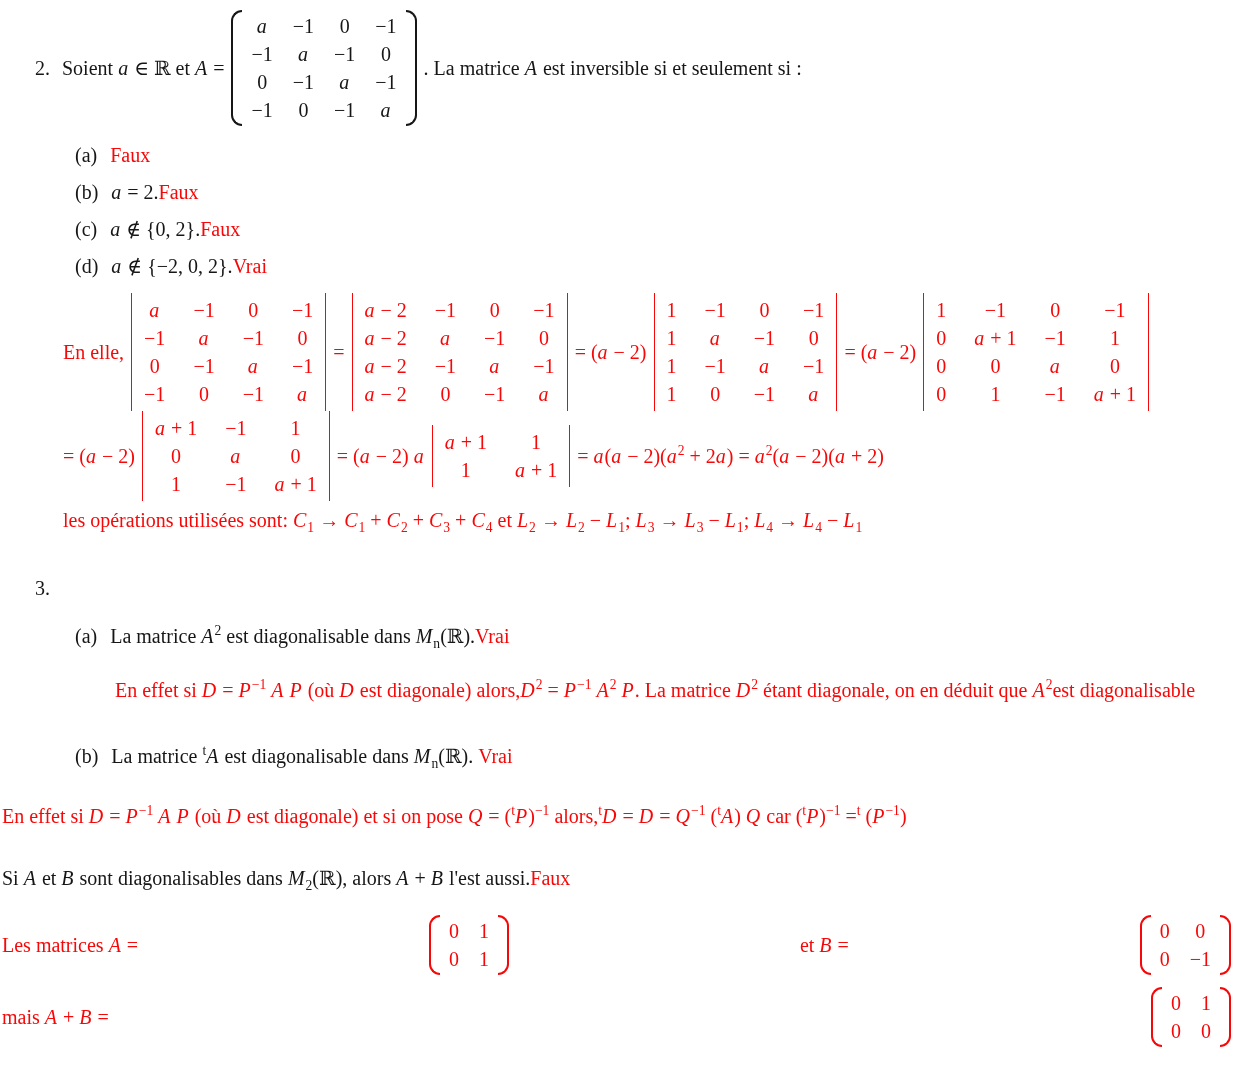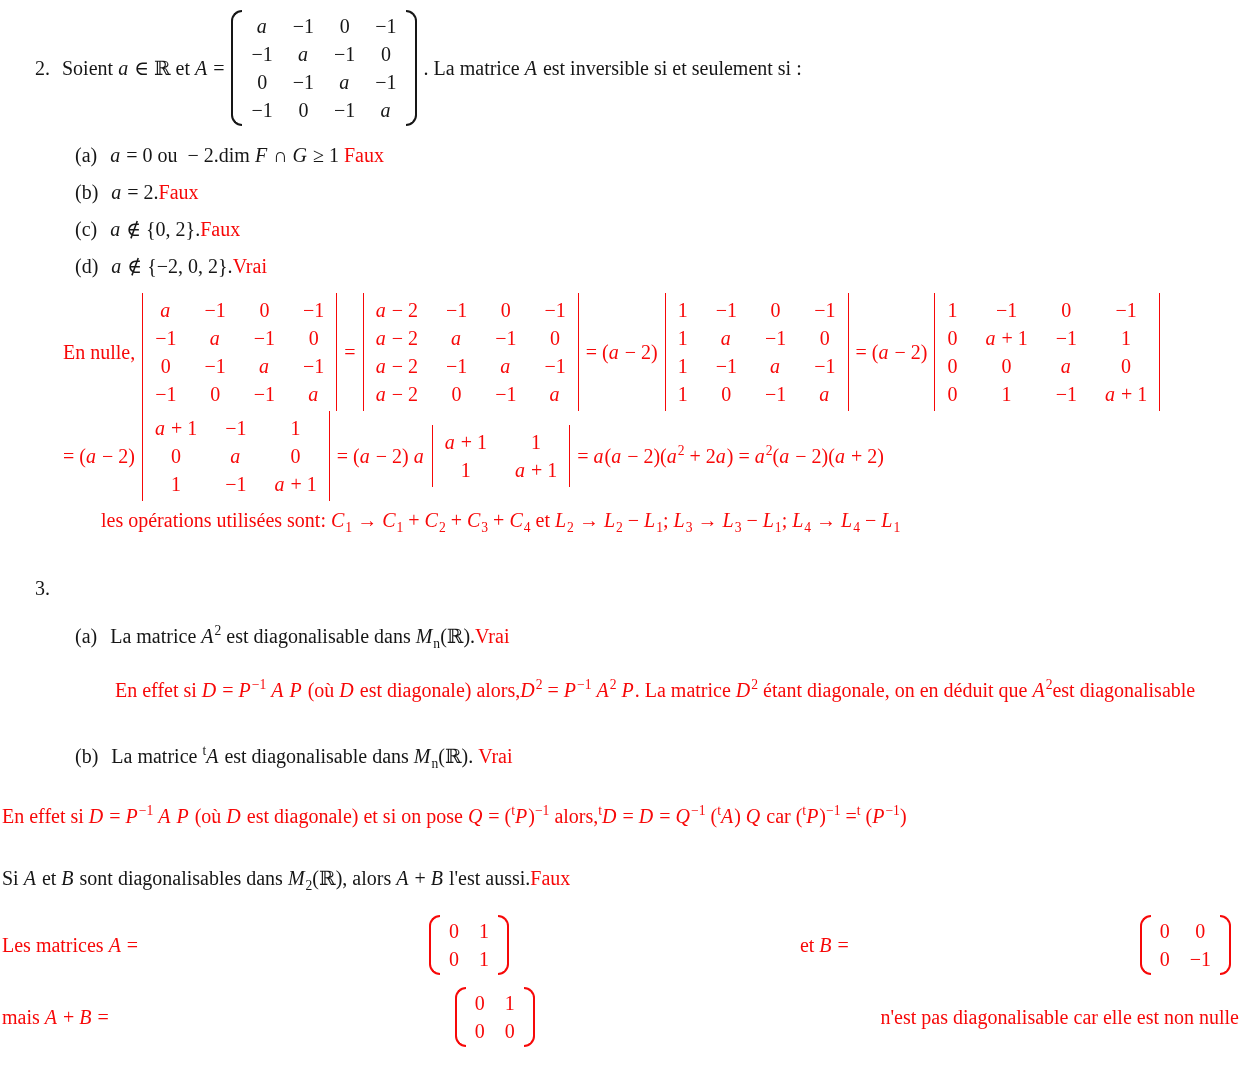--- a/index.html
+++ b/index.html
@@ -34,21 +34,21 @@
     padding:4px 12px;
   }
 
   .options{ margin:16px 0 0 75px; }
   .option{ display:flex; align-items:baseline; margin-bottom:11px; }
   .olabel{ margin-right:13px; }
   .verdict{ color:var(--red);text-align:right; }
 
   .proof{ color:var(--red); margin:14px 0 0 63px; }
   .pline1,.pline2{ display:flex; align-items:center; }
-  .pline3{ margin-top:6px;margin-left:38px; }
+  .pline3{ margin-top:6px; }
 
   .q3{ margin-top:42px; }
   .q3-head{ margin-left:35px; display:flex; align-items:baseline; }
   .q3 .option-a{ margin:22px 0 0 75px; }
   .q3 .option-b{ margin:40px 0 0 75px; }
   .expl{ color:var(--red); }
   .expl-a{ margin:28px 0 0 115px; max-width:1124px; }
   .expl-b{ margin:34px 0 0 2px; white-space:pre-wrap; }
   .statement{ margin:36px 0 0 2px; }
   .cex{ color:var(--red); display:flex; align-items:center; margin:24px 0 0 2px;justify-content:space-between; }
@@ -83,21 +83,20 @@
             <span class="mcell">−1</span>
             <span class="mcell"><i>a</i></span>
           </span>
         </span>
       <span class="mtext">. La matrice <i>A</i> est inversible si et seulement si :</span>
     </div>
 
     <div class="options">
       <div class="option">
         <span class="olabel">(a)</span>
-        <span class="mtext"><i>a</i> = 0 ou  − 2.dim <i>F</i> ∩ <i>G</i> ≥ 1 </span>
           <span class="verdict">Faux</span>
       </div>
       <div class="option">
         <span class="olabel">(b)</span>
         <span class="mtext"><i>a</i> = 2.</span>
           <span class="verdict">Faux</span>
       </div>
       <div class="option">
         <span class="olabel">(c)</span>
         <span class="mtext"><i>a</i> ∉ {0, 2}.</span>
@@ -105,21 +104,21 @@
       </div>
       <div class="option">
         <span class="olabel">(d)</span>
         <span class="mtext"><i>a</i> ∉ {−2, 0, 2}.</span>
           <span class="verdict">Vrai</span>
       </div>
     </div>
 
     <div class="proof">
       <div class="pline1">
-        <span class="mtext">En nulle,</span>
+        <span class="mtext">En elle,</span>
         <span class="mat dmatrix">
             <span class="mgrid" style="grid-template-columns: repeat(4, auto);">
               <span class="mcell"><i>a</i></span>
               <span class="mcell">−1</span>
               <span class="mcell">0</span>
               <span class="mcell">−1</span>
               <span class="mcell">−1</span>
               <span class="mcell"><i>a</i></span>
               <span class="mcell">−1</span>
               <span class="mcell">0</span>
@@ -273,17 +272,16 @@
     <div class="cex cex2">
       <span class="mtext">mais <i>A</i> + <i>B</i> =</span>
       <span class="mat pmatrix">
           <span class="mgrid" style="grid-template-columns: repeat(2, auto);">
             <span class="mcell">0</span>
             <span class="mcell">1</span>
             <span class="mcell">0</span>
             <span class="mcell">0</span>
           </span>
         </span>
-      <span class="mtext">n'est pas diagonalisable car elle est non nulle</span>
     </div>
   </section>
 
 </div>
 
 </body></html>

